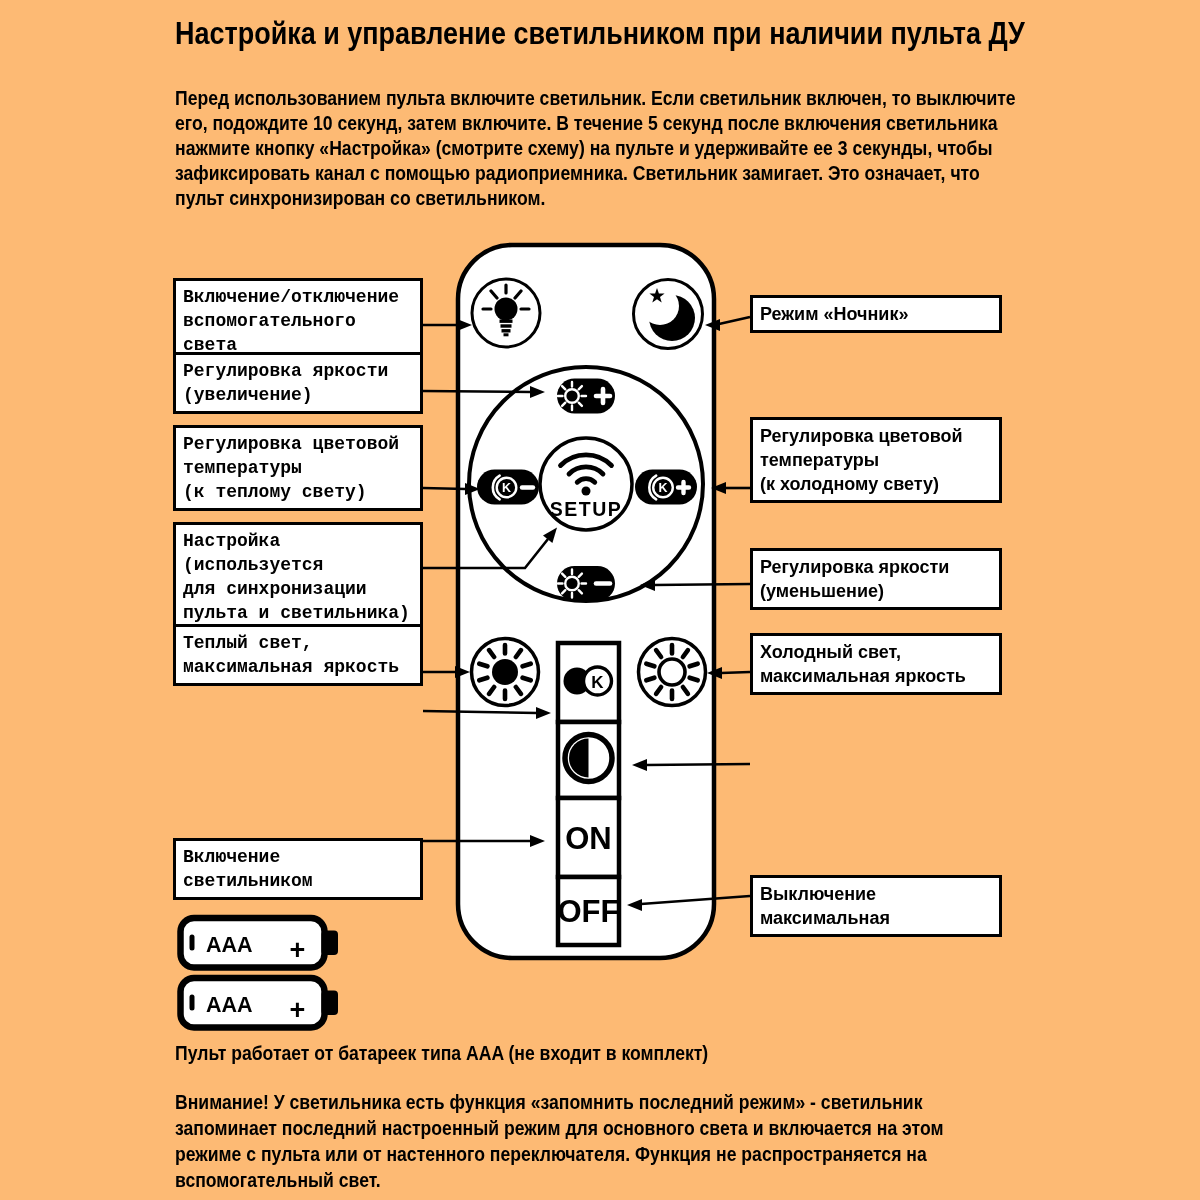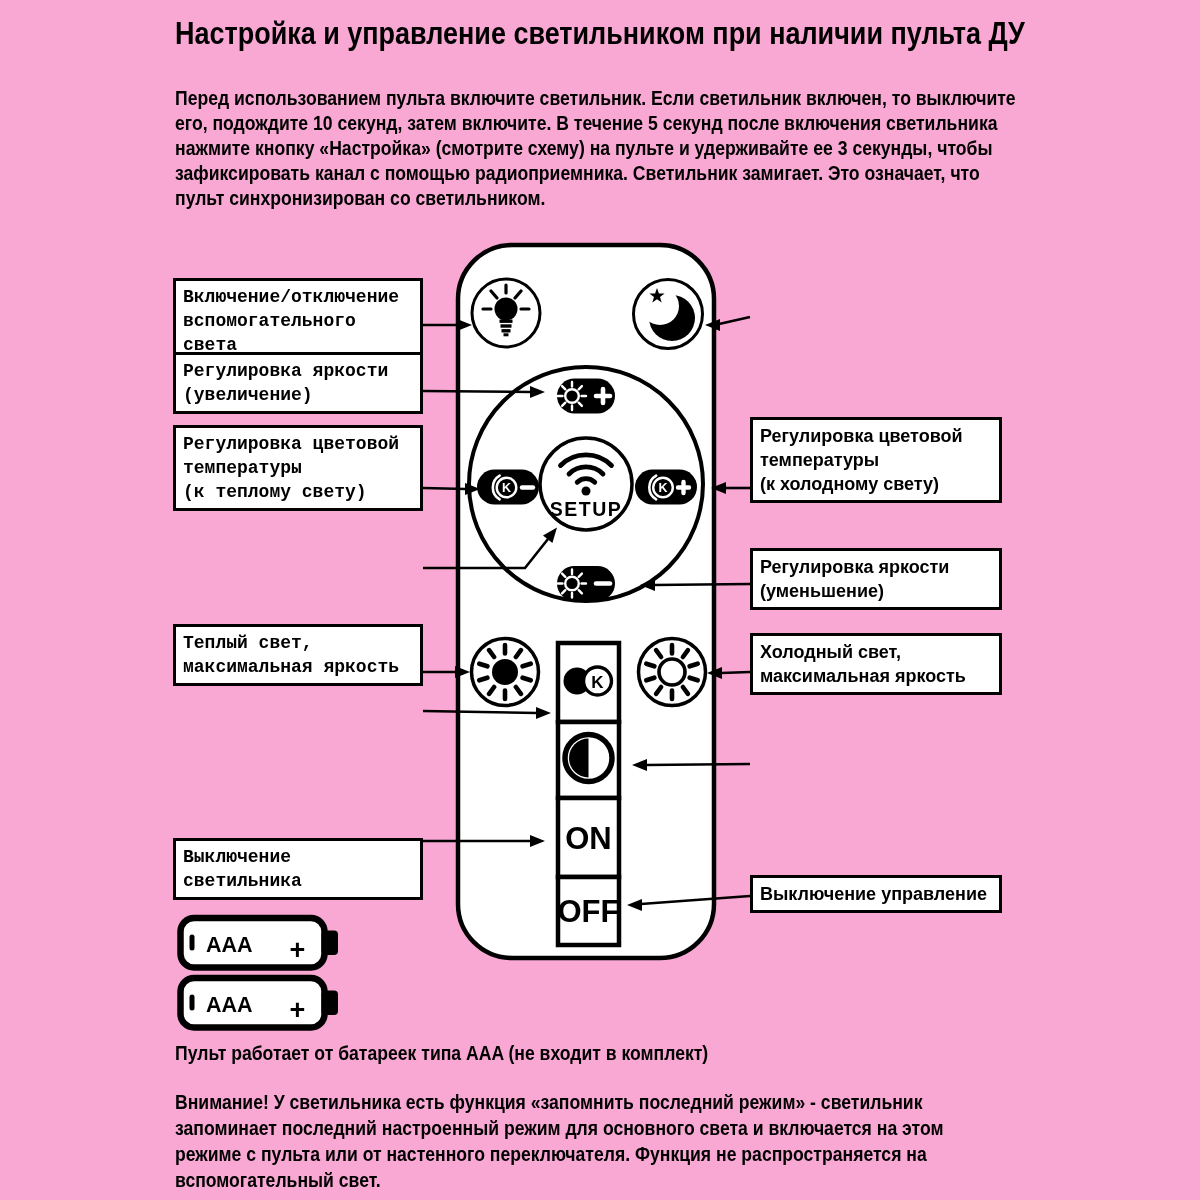--- a/index.html
+++ b/index.html
@@ -1,16 +1,16 @@
 <!DOCTYPE html>
 <html><head>
 <meta charset="utf-8">
 <style>
   html,body{margin:0;padding:0;background:#fff;}
-  .page{position:relative;width:1200px;height:1200px;background:#f9a8d4;overflow:hidden;
+  .page{position:relative;width:1200px;height:1200px;background:#fdba74;overflow:hidden;
         font-family:"Liberation Sans",sans-serif;color:#000;}
   .title{position:absolute;left:175px;top:16px;font-size:31px;font-weight:bold;
          white-space:nowrap;transform:scaleX(.87);transform-origin:0 0;}
   .para{position:absolute;left:175px;font-weight:bold;white-space:nowrap;
         transform:scaleX(.88);transform-origin:0 0;}
   .intro{top:86px;font-size:20px;line-height:25px;}
   .note{top:1041px;font-size:20px;line-height:25px;}
   .warning{top:1089px;font-size:20px;line-height:26px;}
   .callout{position:absolute;box-sizing:border-box;border:3px solid #000;background:#fff;
            padding:4px 7px;font-size:18px;line-height:24px;font-weight:bold;z-index:2;}
@@ -183,24 +183,26 @@
       <line x1="750" y1="764" x2="646" y2="765"></line>
         <polygon points="632,765 647,759 647,771" stroke="none"></polygon>
       <line x1="750" y1="896" x2="641" y2="904"></line>
         <polygon points="627,905 642,899 642,911" stroke="none"></polygon>
     </g>
   </svg>
 
   <div class="callout cl" style="top:278px">Включение/отключение<br>вспомогательного света</div>
   <div class="callout cl" style="top:352px">Регулировка яркости<br>(увеличение)</div>
   <div class="callout cl" style="top:425px">Регулировка цветовой<br>температуры<br>(к теплому свету)</div>
+  <div class="callout cl" style="top:522px">Настройка (используется<br>для синхронизации<br>пульта и светильника)</div>
   <div class="callout cl" style="top:624px">Теплый свет,<br>максимальная яркость</div>
-  <div class="callout cl" style="top:838px">Выключение светильника</div>
-
+  <div class="callout cl" style="top:838px">Включение светильником</div>
+
+  <div class="callout cr" style="top:295px">Режим «Ночник»</div>
   <div class="callout cr" style="top:417px">Регулировка цветовой<br>температуры<br>(к холодному свету)</div>
   <div class="callout cr" style="top:548px">Регулировка яркости<br>(уменьшение)</div>
   <div class="callout cr" style="top:633px">Холодный свет,<br>максимальная яркость</div>
-  <div class="callout cr" style="top:875px">Выключение управление</div>
+  <div class="callout cr" style="top:875px">Выключение максимальная</div>
 
   <div class="para note">Пульт работает от батареек типа AAA (не входит в комплект)</div>
   <div class="para warning">Внимание! У светильника есть функция «запомнить последний режим» - светильник<br>запоминает последний настроенный режим для основного света и включается на этом<br>режиме с пульта или от настенного переключателя. Функция не распространяется на<br>вспомогательный свет.</div>
 
 </div>
 
 </body></html>

